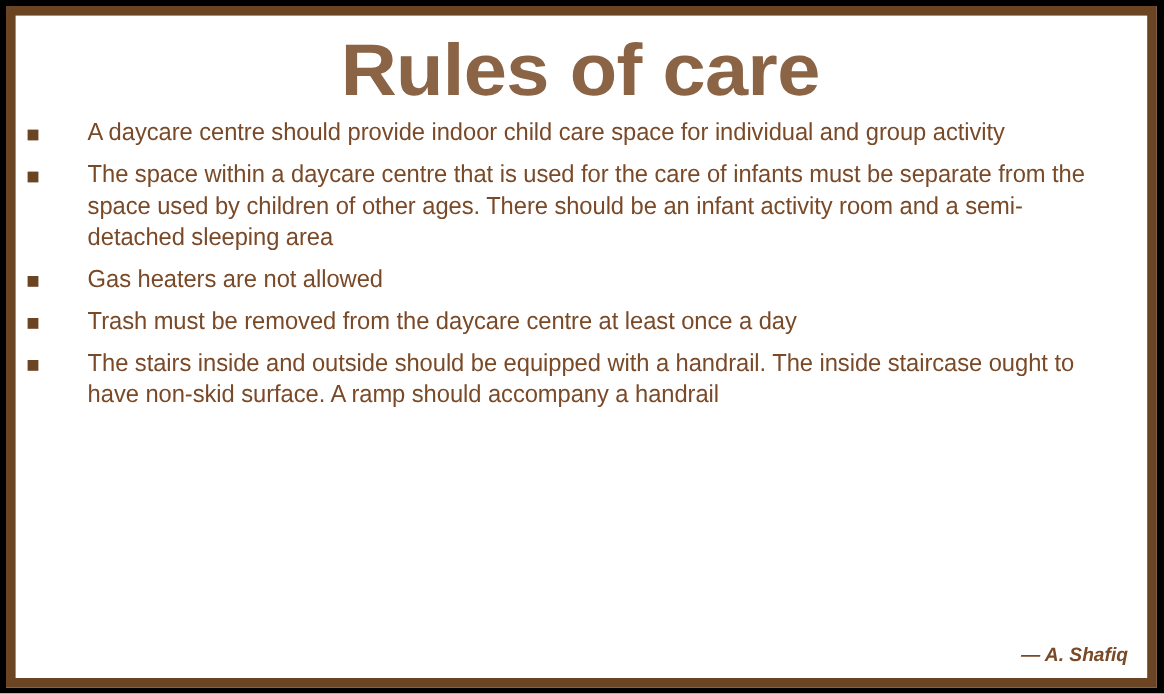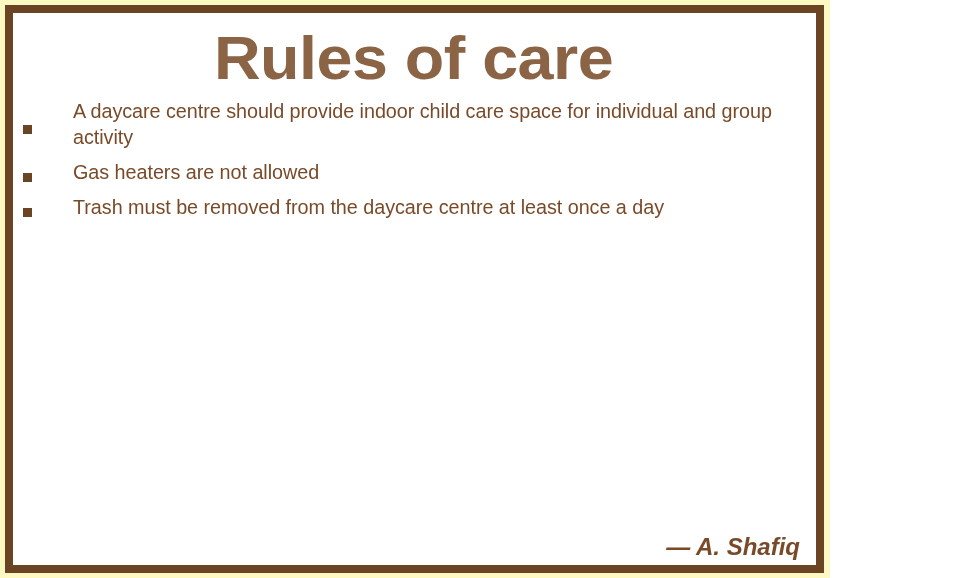--- a/index.html
+++ b/index.html
@@ -9,24 +9,24 @@
   }
   body {
     width: 970px;
     height: 578px;
     overflow: hidden;
     font-family: "Liberation Sans", sans-serif;
   }
 
   .poster {
     box-sizing: border-box;
-    width: 830px;
+    width: 970px;
     height: 578px;
     padding: 5px 6px 5px 5px;
-    background: #fef9c3;
+    background: #000000;
   }
 
   .frame {
     box-sizing: border-box;
     width: 100%;
     height: 100%;
     border: 8px solid #6b4423;
     background: #ffffff;
     position: relative;
   }
@@ -56,21 +56,21 @@
 
   .rules-list {
     list-style: none;
     margin: 0;
     padding: 0;
     flex: 1 1 auto;
   }
 
   .rule-item {
     display: flex;
-    align-items: center;
+    align-items: flex-start;
     margin: 0 0 9px 0;
   }
 
   .bullet-square {
     flex: 0 0 auto;
     width: 9px;
     height: 9px;
     background: #6b4423;
     margin: 10px 0 0 0;
   }
@@ -87,21 +87,21 @@
     transform-origin: left top;
     letter-spacing: -0.05px;
   }
 
   .attribution {
     text-align: right;
     color: #7a4a28;
     font-family: "Liberation Sans", sans-serif;
     font-style: italic;
     font-weight: bold;
-    font-size: 24px;
+    font-size: 16px;
     line-height: 24px;
     padding: 0 4px 0 0;
     margin-top: -2px;
   }
 </style>
 </head>
 <body>
 
 <div class="poster">
   <div class="frame">
@@ -111,31 +111,39 @@
 
       <ul class="rules-list">
 
         <li class="rule-item">
           <span class="bullet-square"></span>
           <span class="rule-text">A daycare centre should provide indoor child care space for individual and group activity</span>
         </li>
 
 
 
+        <li class="rule-item">
+          <span class="bullet-square"></span>
+          <span class="rule-text">The space within a daycare centre that is used for the care of infants must be separate from the space used by children of other ages. There should be an infant activity room and a semi-detached sleeping area</span>
+        </li>
 
         <li class="rule-item">
           <span class="bullet-square"></span>
           <span class="rule-text">Gas heaters are not allowed</span>
         </li>
 
         <li class="rule-item">
           <span class="bullet-square"></span>
           <span class="rule-text">Trash must be removed from the daycare centre at least once a day</span>
         </li>
 
+        <li class="rule-item">
+          <span class="bullet-square"></span>
+          <span class="rule-text">The stairs inside and outside should be equipped with a handrail. The inside staircase ought to have non-skid surface. A ramp should accompany a handrail</span>
+        </li>
 
 
       </ul>
 
       <div class="attribution">— A. Shafiq</div>
 
     </div>
   </div>
 </div>
 

